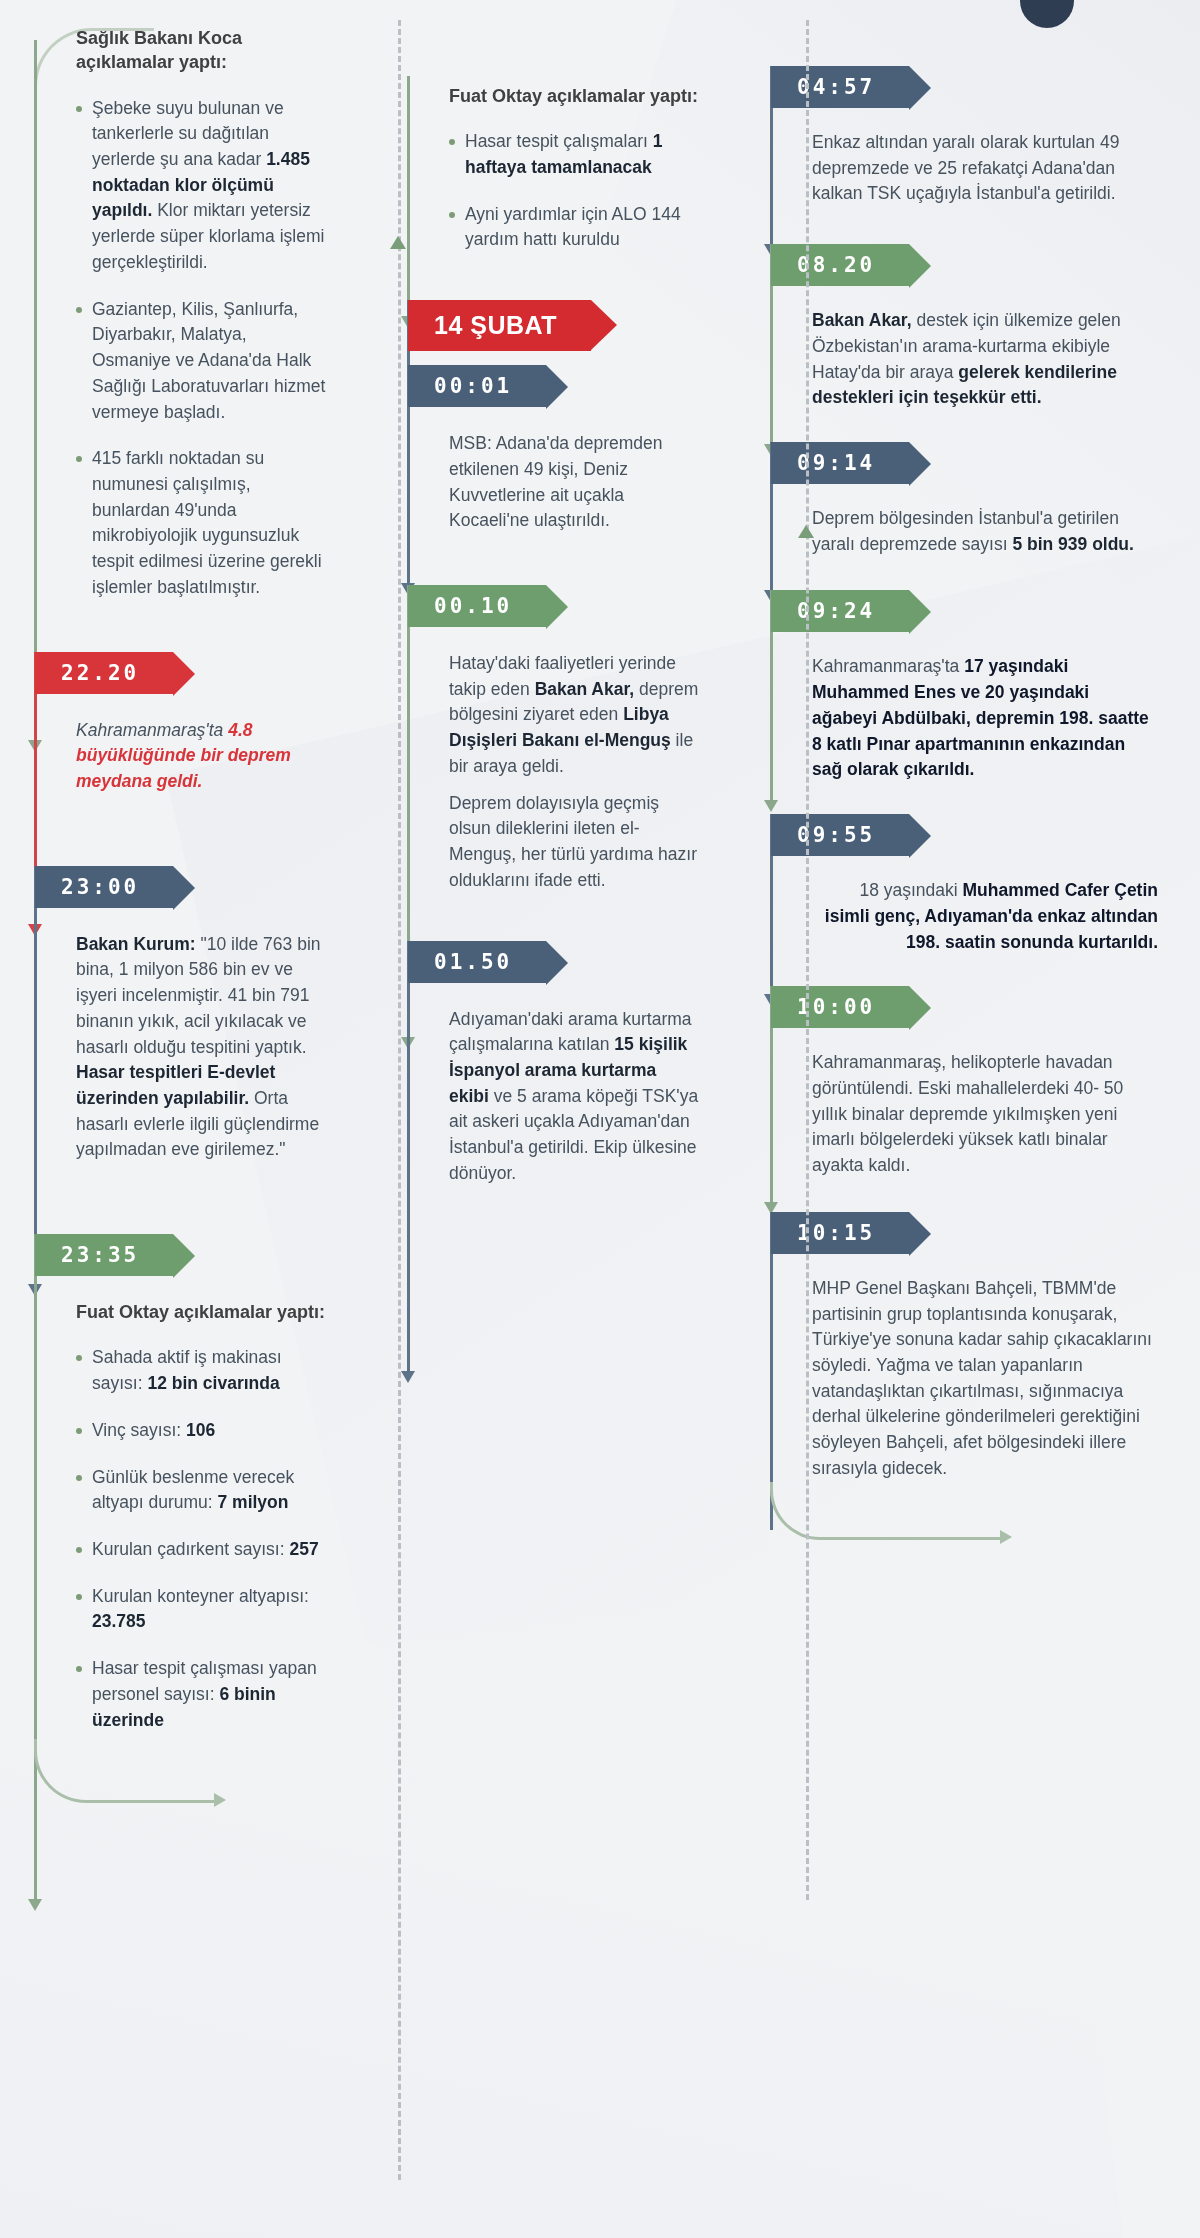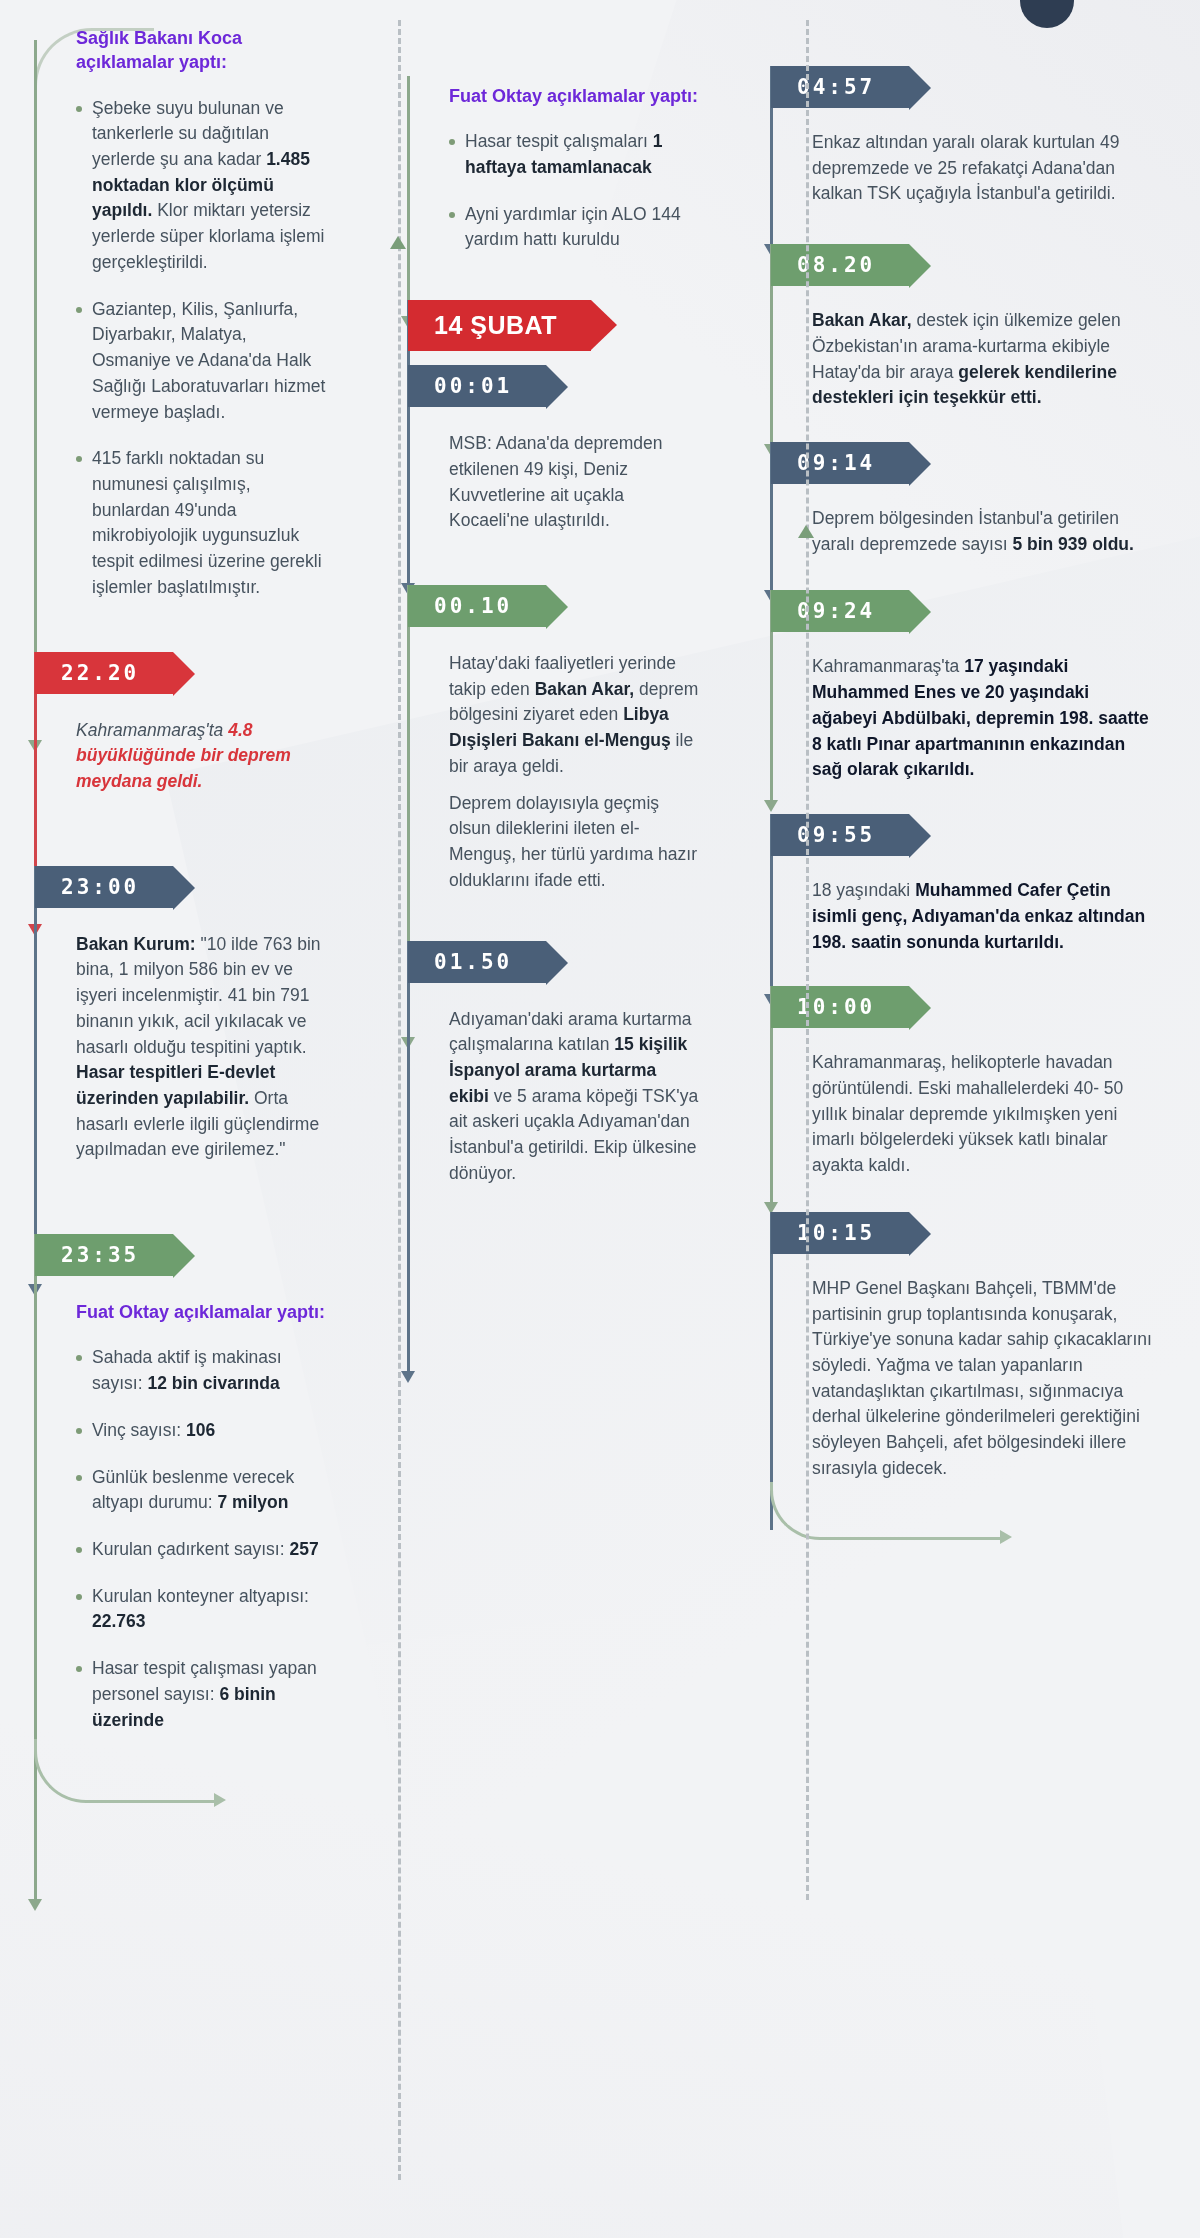--- a/index.html
+++ b/index.html
@@ -198,21 +198,21 @@
   
   .block { padding-left: 54px; }
   .block p,
   .block .lead {
     color: #46525e;
     font-size: 17.5px;
     line-height: 1.47;
     margin-bottom: 11px;
   }
   .txt-head {
-    color: #6d28d9;
+    color: #404040;
     font-weight: 700;
     font-size: 18px;
     line-height: 1.35;
     margin-bottom: 12px;
   }
   .bullets { list-style: none; }
   .bullets li {
     position: relative;
     color: #46525e;
     font-size: 17.5px;
@@ -299,21 +299,21 @@
       <div class="sec">
         <div class="rail green" style="top:0;height:665px;"></div>
         <div class="badge green">23:35</div>
         <div class="block" style="padding-top:24px;">
           <div class="txt-head">Fuat Oktay açıklamalar yaptı:</div>
           <ul class="bullets">
             <li>Sahada aktif iş makinası sayısı: <b>12 bin civarında</b></li>
             <li>Vinç sayısı: <b>106</b></li>
             <li>Günlük beslenme verecek altyapı durumu: <b>7 milyon</b></li>
             <li>Kurulan çadırkent sayısı: <b>257</b></li>
-            <li>Kurulan konteyner altyapısı: <b>22.763</b></li>
+            <li>Kurulan konteyner altyapısı: <b>23.785</b></li>
             <li>Hasar tespit çalışması yapan personel sayısı: <b>6 binin üzerinde</b></li>
           </ul>
         </div>
         <div class="rail-arrow green" style="top:665px;"></div>
         <div class="rail-cap-bottom" style="bottom:-70px;">
           <div class="hook-arrow-right" style="right:-12px;bottom:-7px;"></div>
         </div>
       </div>
       <div style="height:80px"></div>
     </div>
@@ -425,21 +425,21 @@
           <p>Kahramanmaraş'ta <span class="green-text">17 yaşındaki Muhammed Enes ve 20 yaşındaki ağabeyi Abdülbaki, depremin 198. saatte 8 katlı Pınar apartmanının enkazından sağ olarak çıkarıldı.</span></p>
         </div>
       </div>
 
       <div style="height:20px"></div>
 
       <div class="sec">
         <div class="rail slate" style="top:0;height:180px;"></div>
         <div class="rail-arrow slate" style="top:180px;"></div>
         <div class="badge">09:55</div>
-        <div class="block" style="padding-top:22px;">
+        <div class="block" style="padding-top:22px;text-align:right;">
           <p>18 yaşındaki <span class="green-text">Muhammed Cafer Çetin isimli genç, Adıyaman'da enkaz altından 198. saatin sonunda kurtarıldı.</span></p>
         </div>
       </div>
 
       <div style="height:20px"></div>
 
       <div class="sec">
         <div class="rail green" style="top:0;height:216px;"></div>
         <div class="rail-arrow green" style="top:216px;"></div>
         <div class="badge green">10:00</div>

